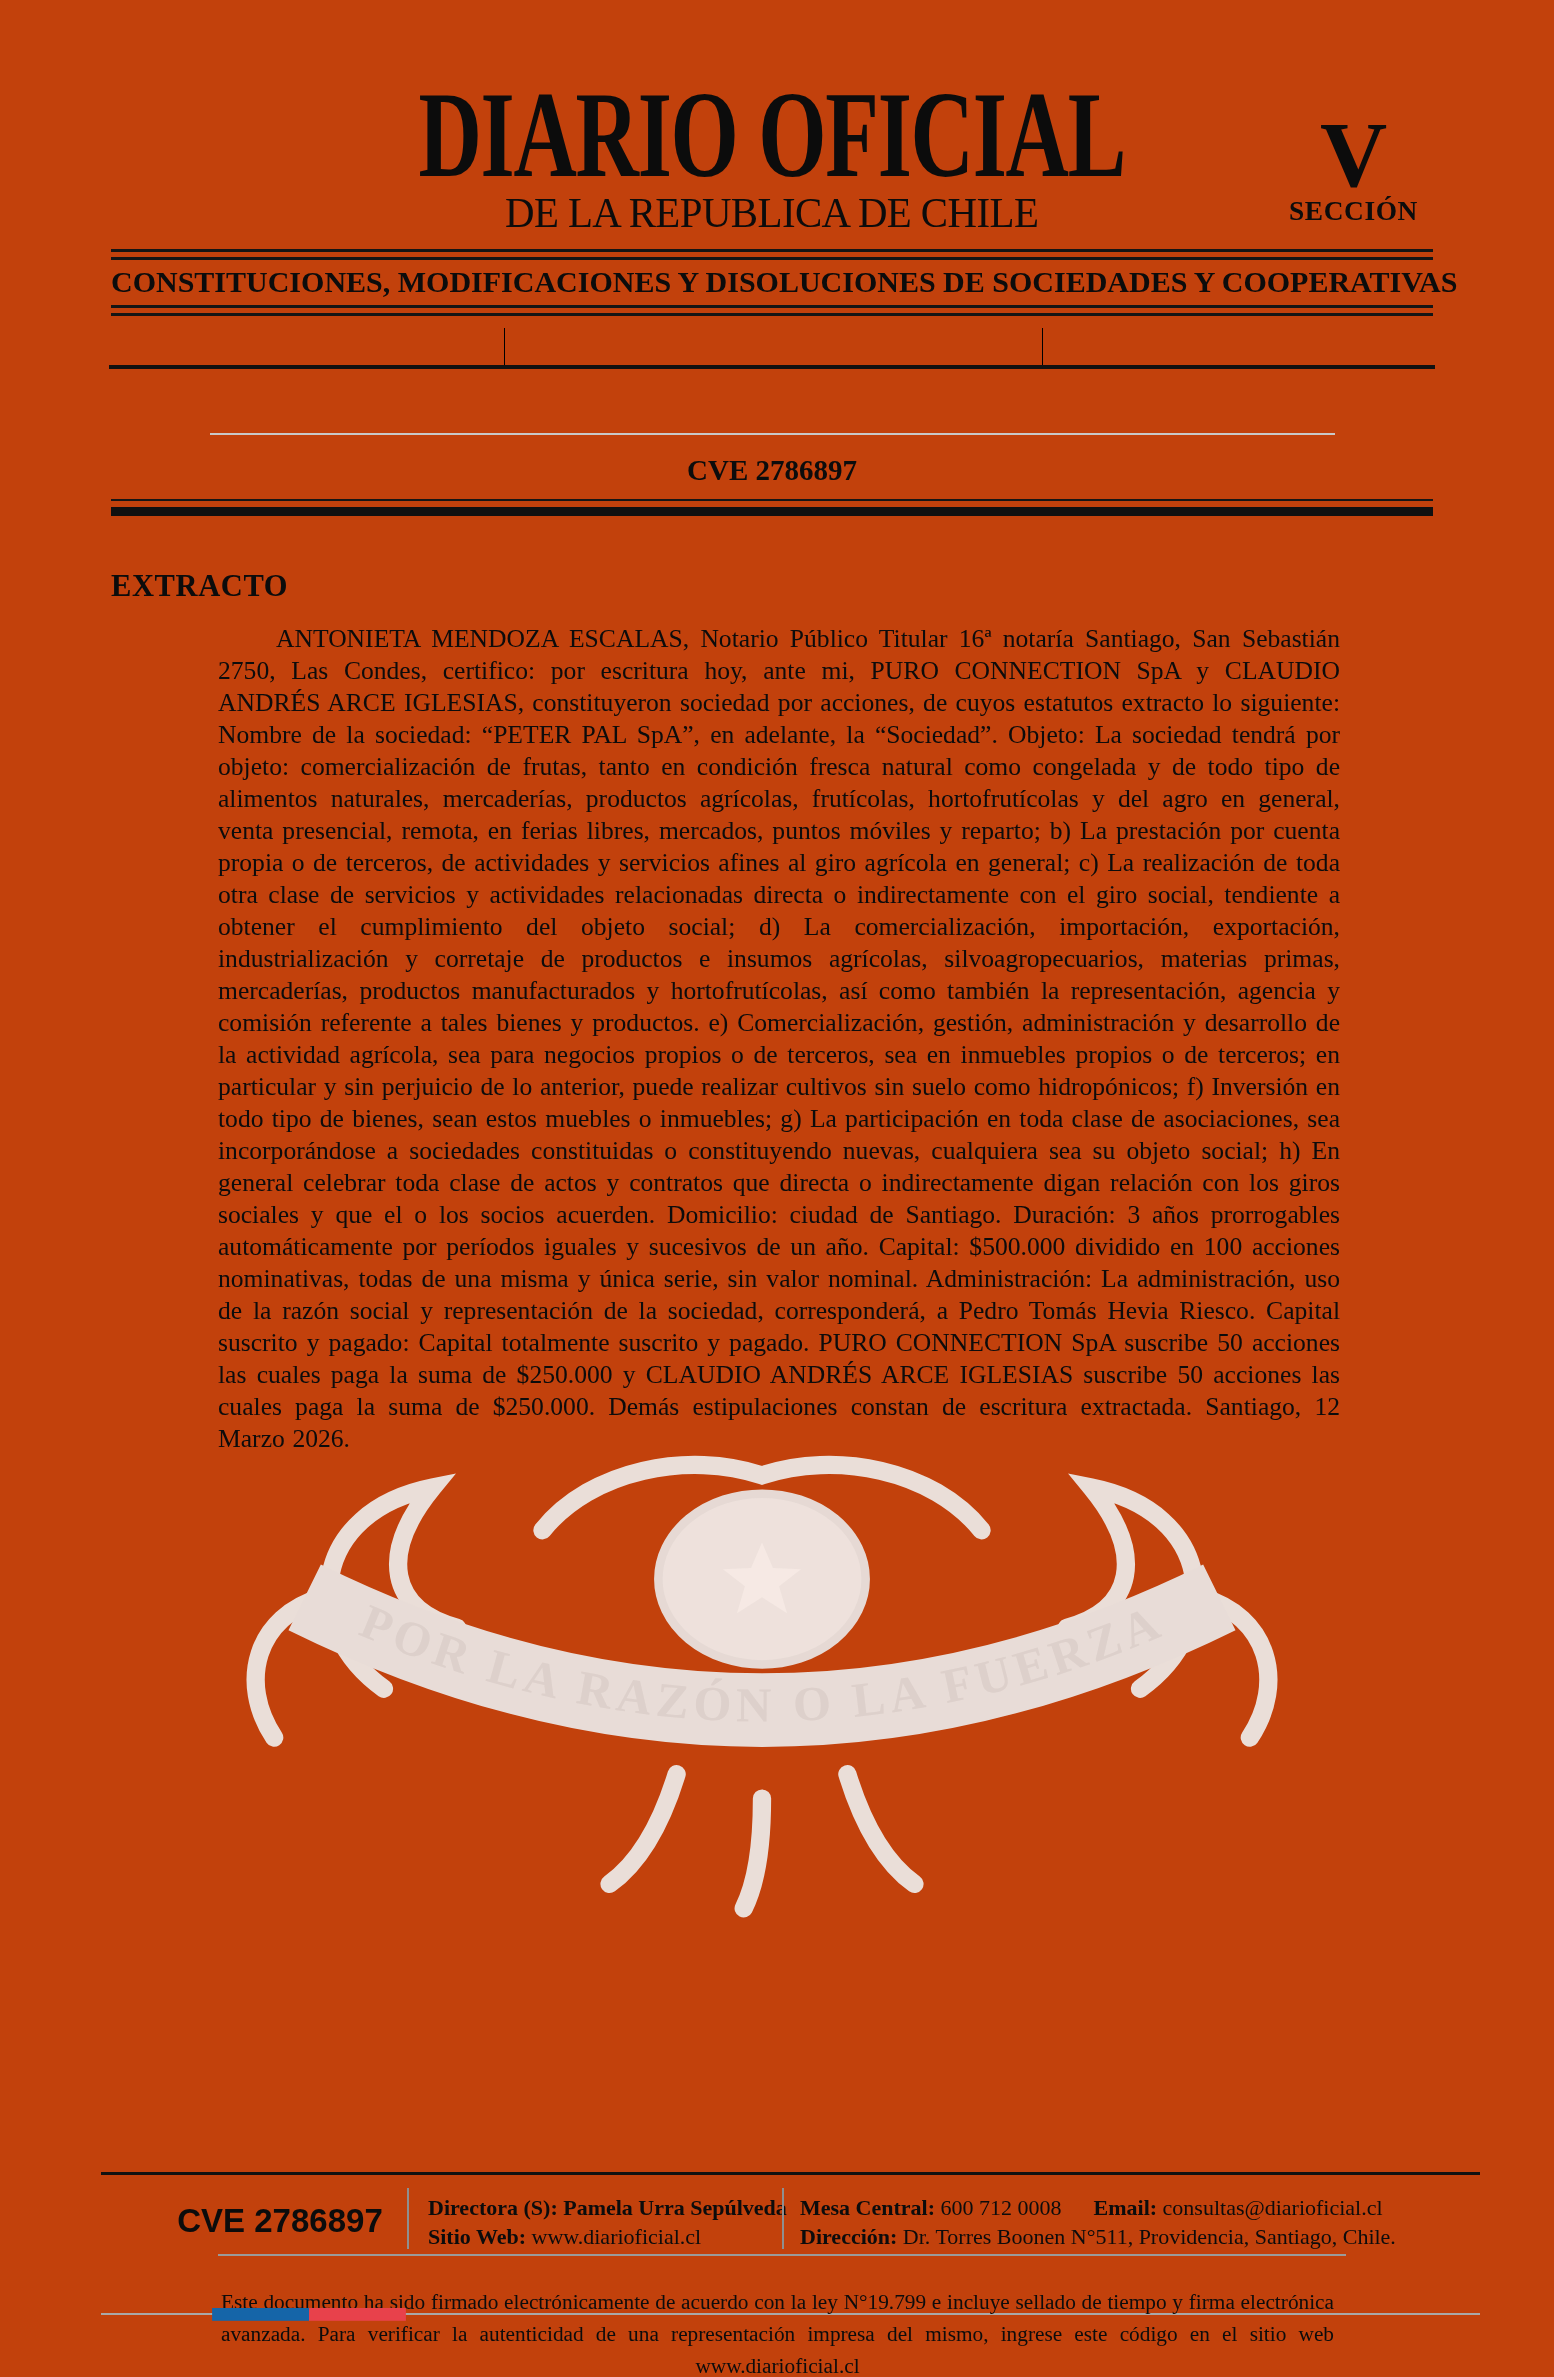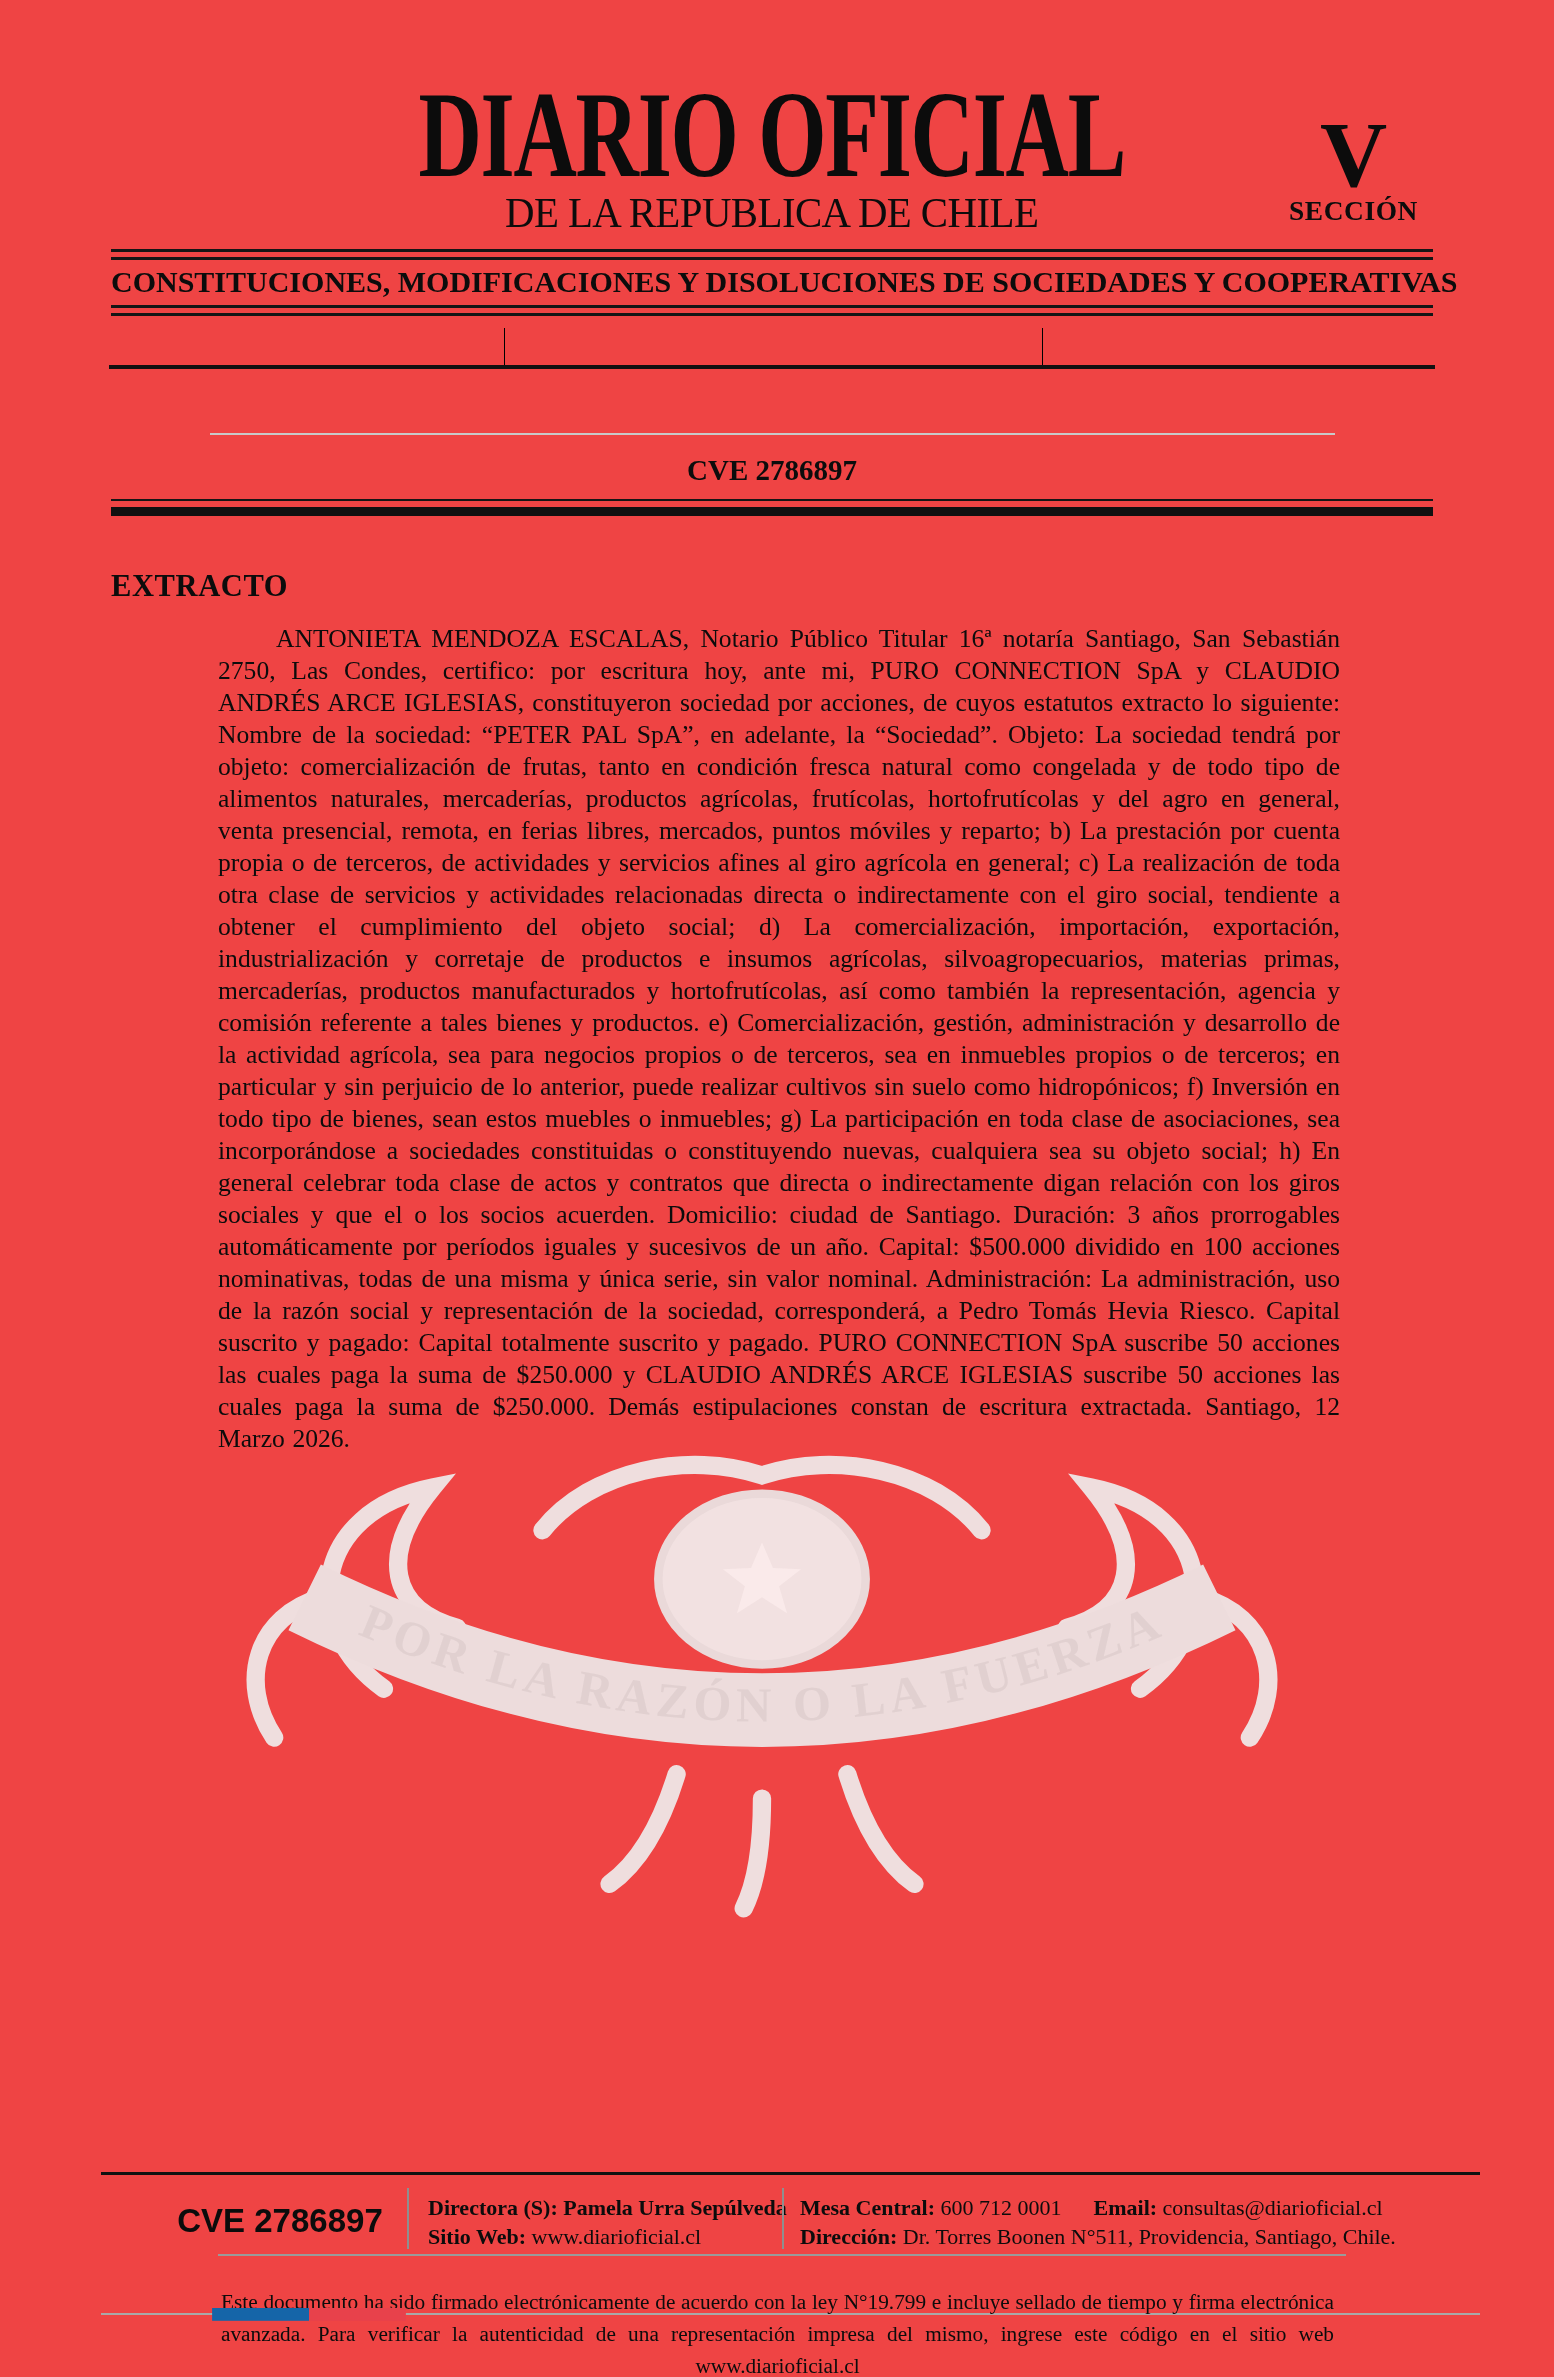--- a/index.html
+++ b/index.html
@@ -1,16 +1,16 @@
 <!DOCTYPE html>
 <html style="font-size:9.8px"><head>
 <meta charset="utf-8">
 <style>
   html,body{margin:0;padding:0;background:#ffffff;}
-  .page{position:relative;width:1554px;height:2377px;background:#ef4444;overflow:hidden;
+  .page{position:relative;width:1554px;height:2377px;background:#c2410c;overflow:hidden;
         font-family:"Liberation Serif",serif;color:#0c0c0c;}
 
   
   .mast-center{position:absolute;left:113px;width:1317px;top:74px;text-align:center;z-index:3;}
   .mast-title{display:inline-block;font-weight:700;font-size:122px;line-height:122px;
               letter-spacing:-1.8px;transform:scaleX(0.72);transform-origin:center;white-space:nowrap;}
   .mast-sub{margin-top:-6.1px;}
   .mast-sub span{display:inline-block;font-size:43px;line-height:45px;letter-spacing:-0.6px;
                  transform:scaleX(0.95);transform-origin:center;white-space:nowrap;}
   .mast-min{font-size:28px;line-height:32px;margin-top:1.2px;}
@@ -144,21 +144,21 @@
       </div>
       <div>
         <span class="b">Sitio Web:</span>
         <span>www.diarioficial.cl</span>
       </div>
     </div>
     <div class="f-vline v2"></div>
     <div class="f-col c3">
       <div>
         <span class="b">Mesa Central:</span>
-        <span>600 712 0001</span>
+        <span>600 712 0008</span>
         <span class="f-gap"></span>
         <span class="b">Email:</span>
         <span>consultas@diarioficial.cl</span>
       </div>
       <div>
         <span class="b">Dirección:</span>
         <span>Dr. Torres Boonen N°511, Providencia, Santiago, Chile.</span>
       </div>
     </div>
     <div class="f-grayline-mid"></div>

